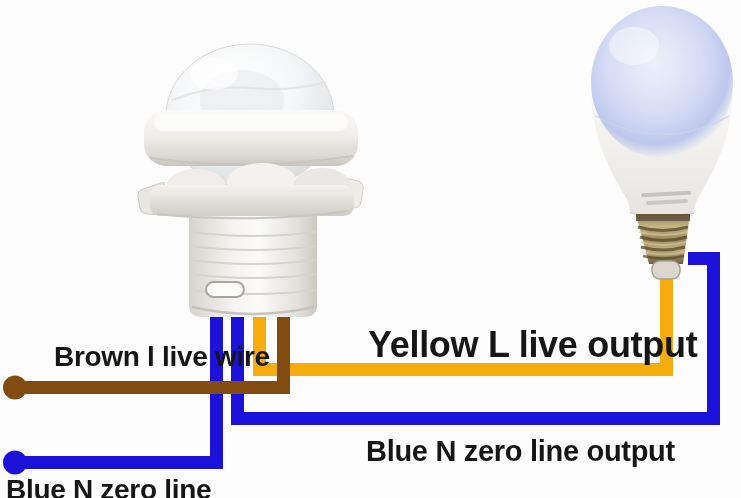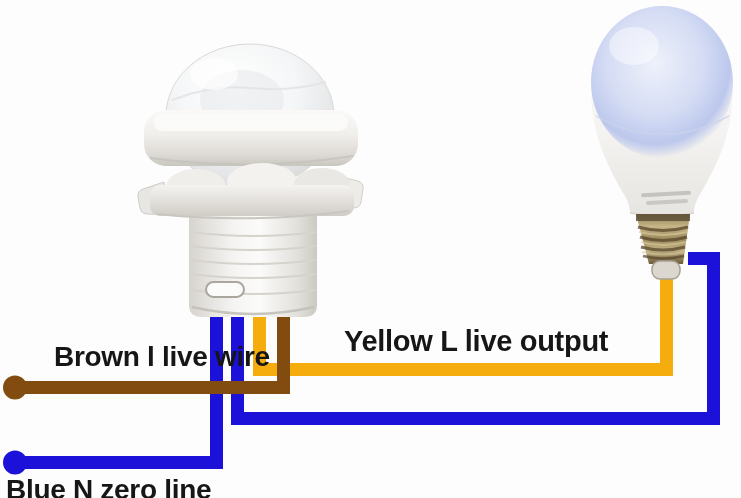--- a/index.html
+++ b/index.html
@@ -24,21 +24,21 @@
     position: absolute;
     color: #161616;
     font-weight: 600;
     line-height: 1;
     white-space: nowrap;
     letter-spacing: -0.3px;
   }
   .lbl-brown  { left: 6px;   top: 343px; font-size: 28px; margin-left: 48px; }
   .lbl-input  { left: 6px;   top: 412px; font-size: 28px; }
   .lbl-bluein { left: 6px;   top: 476px; font-size: 28px; }
-  .lbl-yellow { left: 344px; top: 327px; font-size: 29px; }
+  .lbl-yellow { left: 368px; top: 327px; font-size: 36px; }
   .lbl-blueout{ left: 366px; top: 437px; font-size: 29px; }
 </style>
 </head>
 <body>
 
 <div class="stage">
 
   <svg class="diagram" width="741" height="498" viewBox="0 0 741 498">
     <defs>
       <radialGradient id="gDome" cx="42%" cy="30%" r="80%">
@@ -158,14 +158,15 @@
         <path d="M 641 242 Q 663 248 686 242" fill="none" stroke="#d9cba0" stroke-width="2" opacity="0.6"></path>
         <path d="M 642 252 Q 663 257 684 252" fill="none" stroke="#d9cba0" stroke-width="2" opacity="0.55"></path>
       </g>
       <rect x="652" y="261" width="28" height="18" rx="8" fill="#dbd7ce" stroke="#a7a195" stroke-width="1.5"></rect>
     </g>
   </svg>
 
   <div class="wire-label lbl-brown">Brown l live wire</div>
   <div class="wire-label lbl-bluein">Blue N zero line</div>
   <div class="wire-label lbl-yellow">Yellow L live output</div>
+  <div class="wire-label lbl-blueout">Blue N zero line output</div>
 
 </div>
 
 </body></html>

